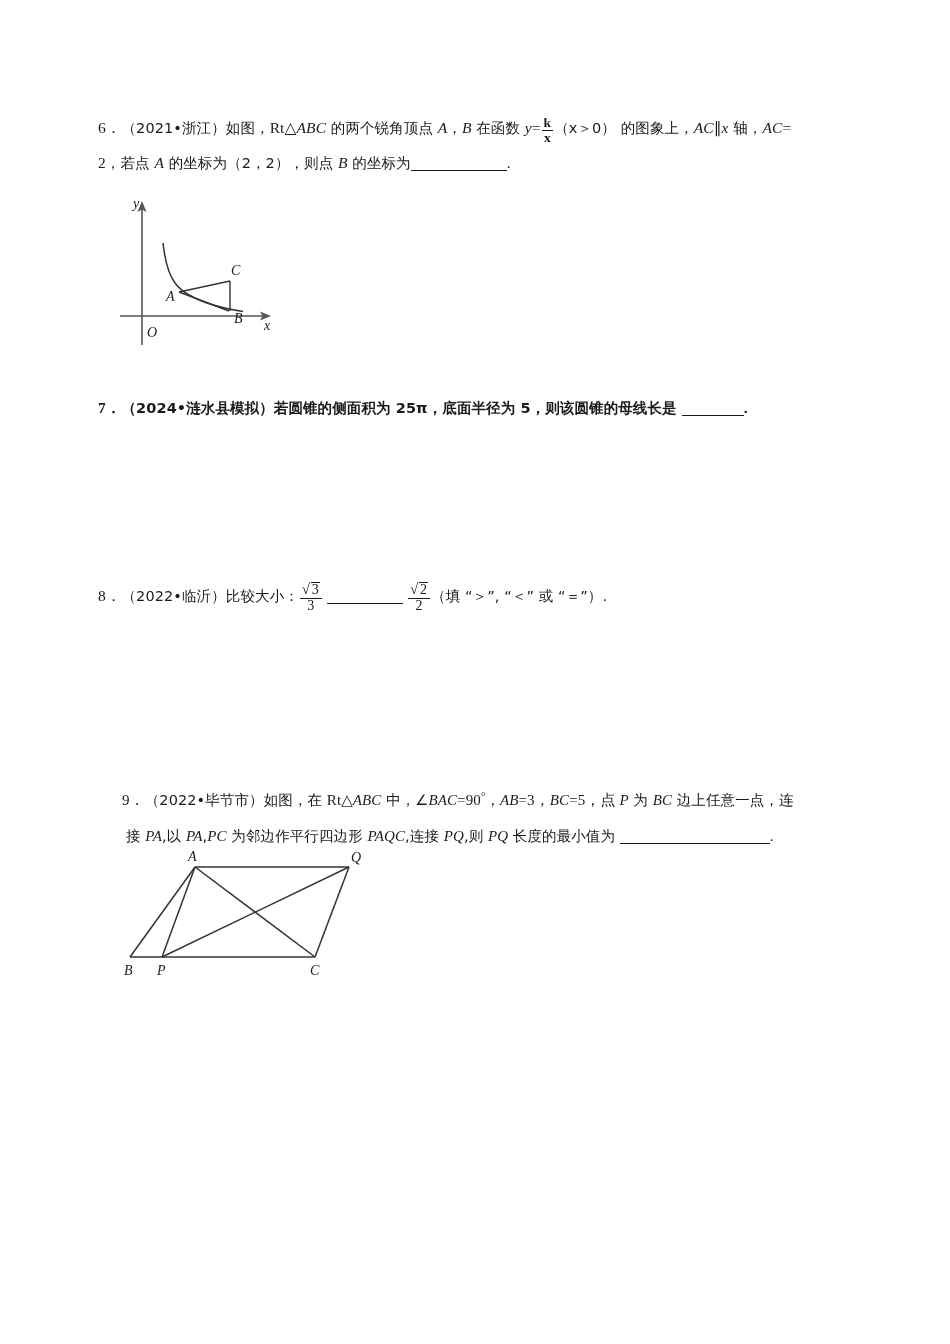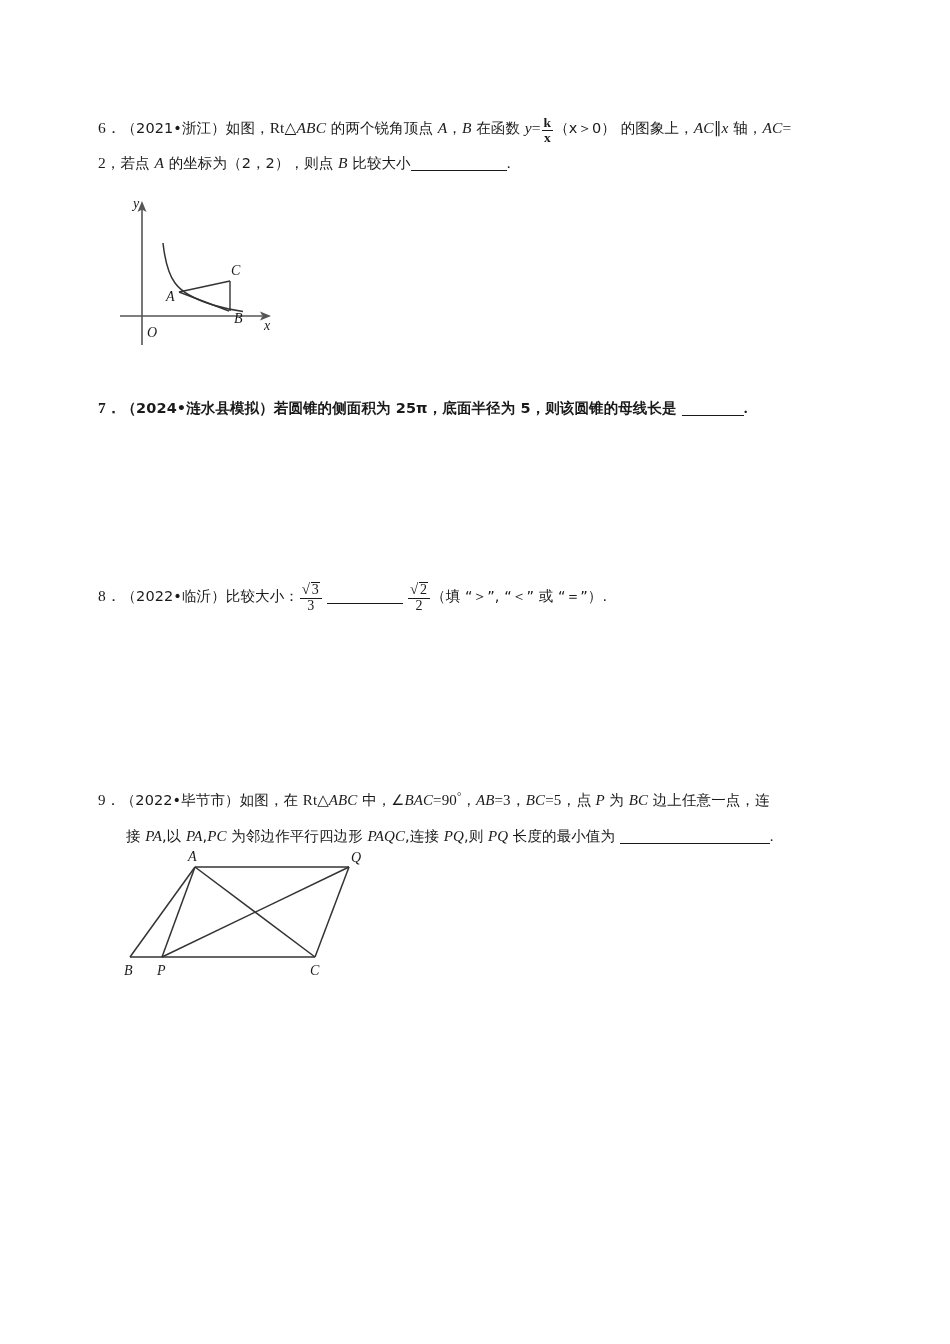--- a/index.html
+++ b/index.html
@@ -97,21 +97,21 @@
 </head>
 <body>
 
 <div class="page">
 
   <div class="qblock" style="top:110px;">
     <div class="qline">
       <span class="num">6</span><span class="num">．</span><span class="cn">（2021•浙江）</span><span class="cn">如图，</span><span class="mup">Rt</span><span class="mup">△</span><span class="mi">ABC</span><span class="cn"> 的两个锐角顶点 </span><span class="mi">A</span><span class="cn">，</span><span class="mi">B</span><span class="cn"> 在函数 </span><span class="mi">y</span><span class="mup">=</span><span class="frac bold"><span class="nu">k</span><span class="de">x</span></span><span class="cn">（x＞0）</span><span class="cn"> 的图象上，</span><span class="mi">AC</span><span class="mup">∥</span><span class="mi">x</span><span class="cn"> 轴，</span><span class="mi">AC</span><span class="mup">=</span>
     </div>
     <div class="qline" style="line-height:34px;">
-      <span class="num">2</span><span class="cn">，若点 </span><span class="mi">A</span><span class="cn"> 的坐标为（2，2），则点 </span><span class="mi">B</span><span class="cn"> 比较大小</span><span class="blank" style="width:96px;"></span><span class="num">.</span>
+      <span class="num">2</span><span class="cn">，若点 </span><span class="mi">A</span><span class="cn"> 的坐标为（2，2），则点 </span><span class="mi">B</span><span class="cn"> 的坐标为</span><span class="blank" style="width:96px;"></span><span class="num">.</span>
     </div>
   </div>
 
   <div class="figure" style="left:100px; top:195px;">
     <svg width="175" height="160" viewBox="0 0 175 160">
 
       <line x1="30" y1="128" x2="30" y2="150" stroke="#555" stroke-width="1.6"></line>
       <line x1="30" y1="14" x2="30" y2="128" stroke="#555" stroke-width="1.6"></line>
       <path d="M30,6 L25.5,17 L30,14.5 L34.5,17 Z" fill="#555"></path>
 
@@ -141,21 +141,21 @@
     </div>
   </div>
 
   <div class="qblock" style="top:578px;">
     <div class="qline">
       <span class="num">8</span><span class="num">．</span><span class="cn">（2022•临沂）</span><span class="cn">比较大小：</span><span class="frac"><span class="nu"><span class="sqrt"><span class="rad">√</span><span class="rand">3</span></span></span><span class="de">3</span></span><span class="blank" style="width:76px; margin:0 4px;"></span><span class="frac"><span class="nu"><span class="sqrt"><span class="rad">√</span><span class="rand">2</span></span></span><span class="de">2</span></span><span class="cn">（填 “＞”, “＜” 或 “＝”）.</span>
     </div>
   </div>
 
   <div class="qblock" style="top:778px;">
-    <div class="qline" style="font-size:15px;">
+    <div class="qline" style="font-size:15px;margin-left:24px;">
       <span class="num">9</span><span class="num">．</span><span class="cn">（2022•毕节市）</span><span class="cn">如图，在 </span><span class="mup">Rt</span><span class="mup">△</span><span class="mi">ABC</span><span class="cn"> 中，∠</span><span class="mi">BAC</span><span class="mup">=90</span><span class="sup-deg">°</span><span class="cn">，</span><span class="mi">AB</span><span class="mup">=3，</span><span class="mi">BC</span><span class="mup">=5，点 </span><span class="mi">P</span><span class="cn"> 为 </span><span class="mi">BC</span><span class="cn"> 边上任意一点，连</span>
     </div>
     <div class="qline indent" style="font-size:15px;">
       <span class="cn">接 </span><span class="mi">PA</span><span class="cn">,以 </span><span class="mi">PA</span><span class="cn">,</span><span class="mi">PC</span><span class="cn"> 为邻边作平行四边形 </span><span class="mi">PAQC</span><span class="cn">,连接 </span><span class="mi">PQ</span><span class="cn">,则 </span><span class="mi">PQ</span><span class="cn"> 长度的最小值为 </span><span class="blank" style="width:150px;"></span><span class="num">.</span>
     </div>
   </div>
 
   <div class="figure" style="left:100px; top:850px;">
     <svg width="270" height="130" viewBox="0 0 270 130">
 

